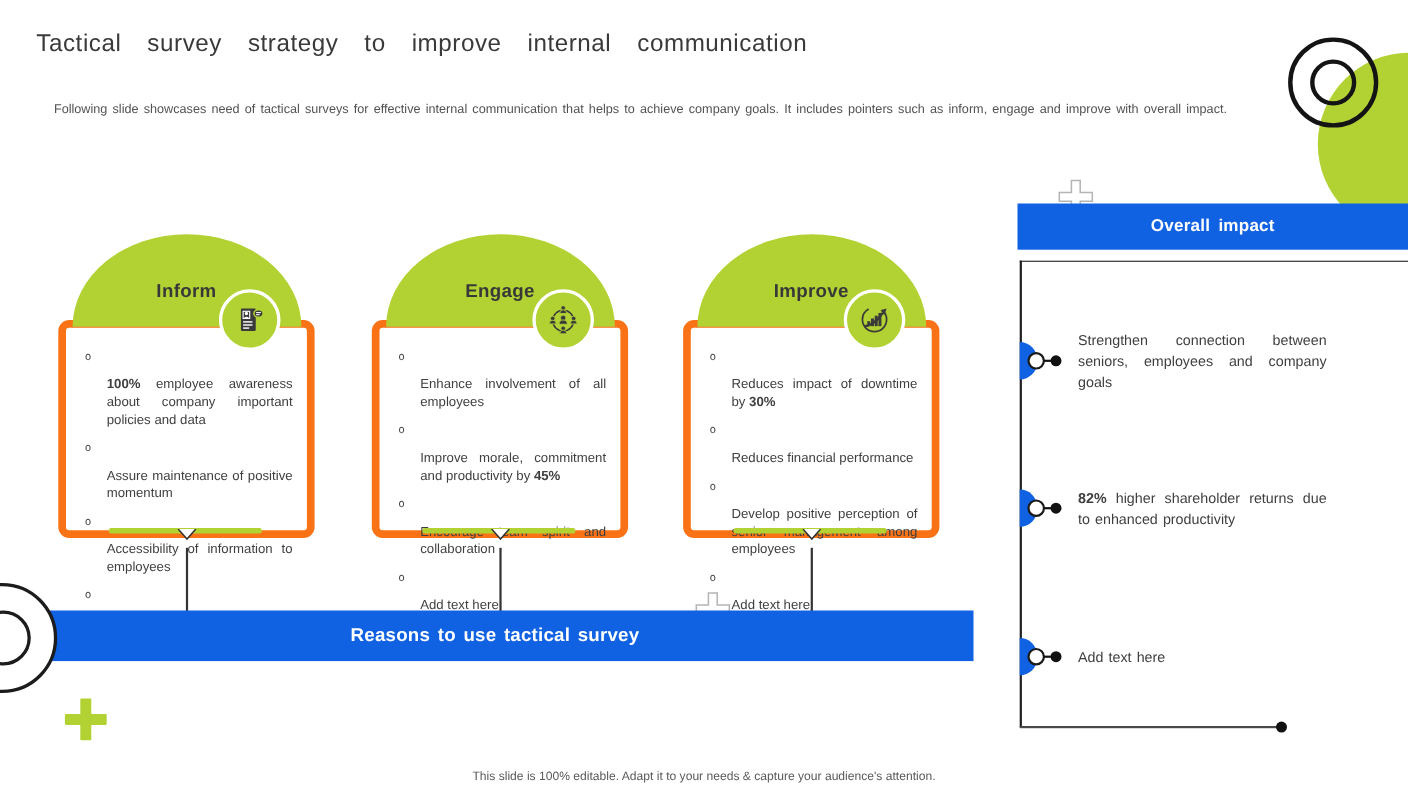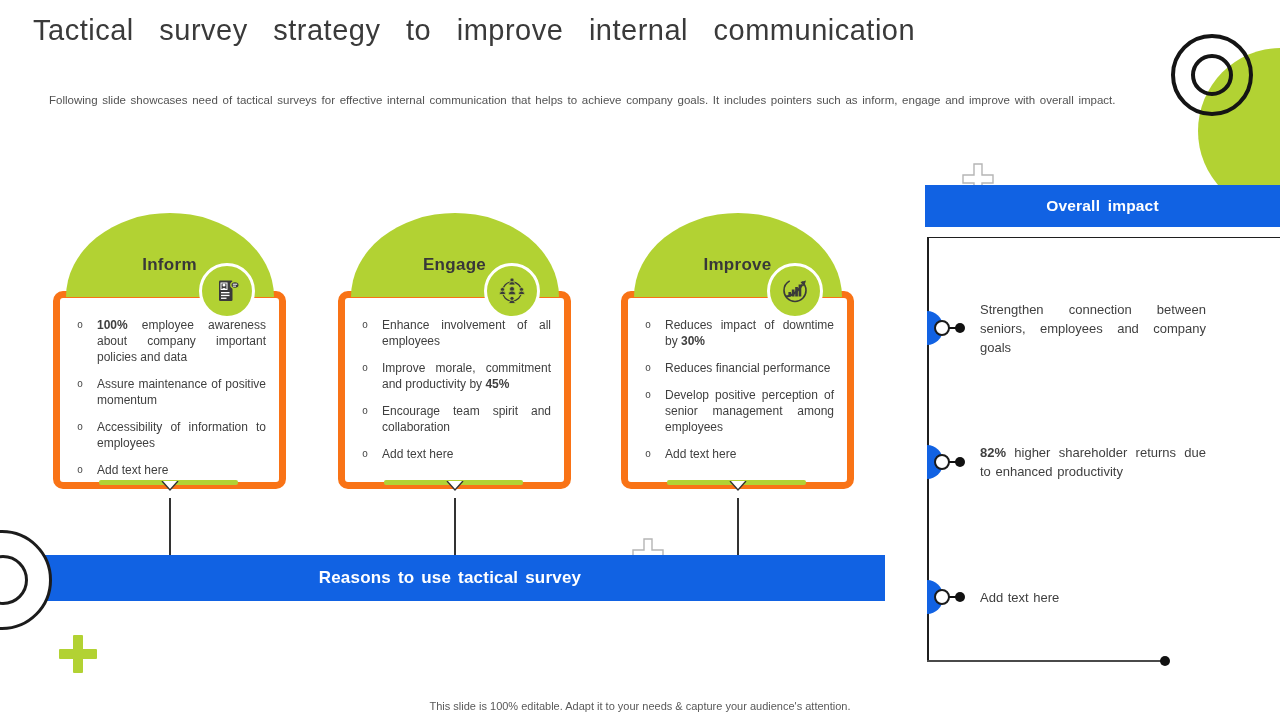--- a/index.html
+++ b/index.html
@@ -5,21 +5,21 @@
   :root{
     --lime:#b2d233; --blue:#1162e3; --ink:#3d3d3d; --line:#2f2f2f; --muted:#595959;
   }
   *{box-sizing:border-box;}
   html,body{margin:0;padding:0;}
   body{width:1280px;height:720px;overflow:hidden;background:#fff;
        font-family:"Liberation Sans","DejaVu Sans",sans-serif;color:var(--ink);}
   .slide{position:relative;width:1280px;height:720px;background:#fff;overflow:hidden;}
 
   
-  .title{position:absolute;left:33px;top:14px;margin:0;font-size:29px;font-weight:400;
+  .title{position:absolute;left:33px;top:26px;margin:0;font-size:22px;font-weight:400;
          color:#3a3a3a;letter-spacing:.5px;word-spacing:17px;white-space:nowrap;}
   .subtitle{position:absolute;left:33px;top:78px;margin:16px;font-size:11.5px;color:#525252;
             word-spacing:1.5px;white-space:nowrap;}
 
   
   .green-circle-tr{position:absolute;left:1198px;top:48px;width:166px;height:166px;
                    border-radius:50%;background:var(--lime);z-index:1;}
   .ring{position:absolute;border-radius:50%;background:transparent;}
   .ring-tr-outer{left:1171px;top:34px;width:82px;height:82px;border:4px solid #141414;z-index:2;}
   .ring-tr-inner{left:1191px;top:54px;width:42px;height:42px;border:4px solid #141414;z-index:2;}
@@ -42,21 +42,21 @@
         border-radius:104px 104px 0 0 / 84px 84px 0 0;
         display:flex;align-items:flex-end;justify-content:center;padding-bottom:22px;}
   .dome-label{font-size:17px;font-weight:700;color:#383838;letter-spacing:.3px;}
   .icon-badge{position:absolute;top:-35px;right:24px;width:56px;height:56px;border-radius:50%;
               background:var(--lime);border:3px solid #fff;display:flex;align-items:center;
               justify-content:center;z-index:2;}
   .card-list{margin:0;padding:19px 13px 0 17px;list-style:none;}
   .card-item{display:flex;gap:9px;margin-bottom:11px;font-size:12px;line-height:16px;color:#3f3f3f;}
   .o-bullet{flex:0 0 11px;font-size:10px;line-height:15px;color:#4a4a4a;
             font-family:"DejaVu Sans Mono",monospace;}
-  .item-text{flex:1;text-align:justify;}
+  .item-text{flex:1;text-align:justify;margin-top:24px;}
   .item-text b{font-weight:700;}
   .green-underline{position:absolute;bottom:-3px;left:39px;right:41px;height:5px;
                    background:var(--lime);border-radius:2px;}
   .chevron{position:absolute;bottom:-10px;left:50%;transform:translateX(-50%);z-index:2;}
 
   .connector{position:absolute;top:498px;height:58px;width:1.5px;background:#333;}
   .connector-1{left:169px;} .connector-2{left:454px;} .connector-3{left:737px;}
 
   
   .banner{position:absolute;left:0;top:555px;width:885px;height:46px;background:var(--blue);

